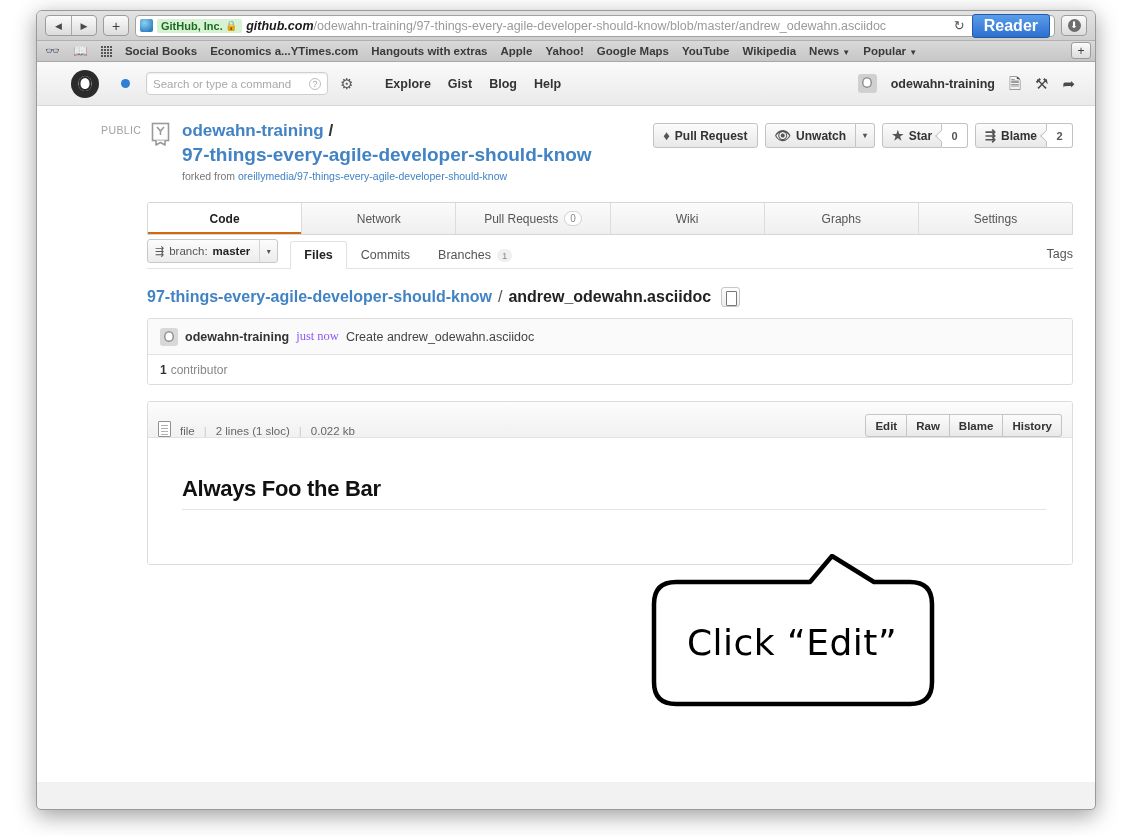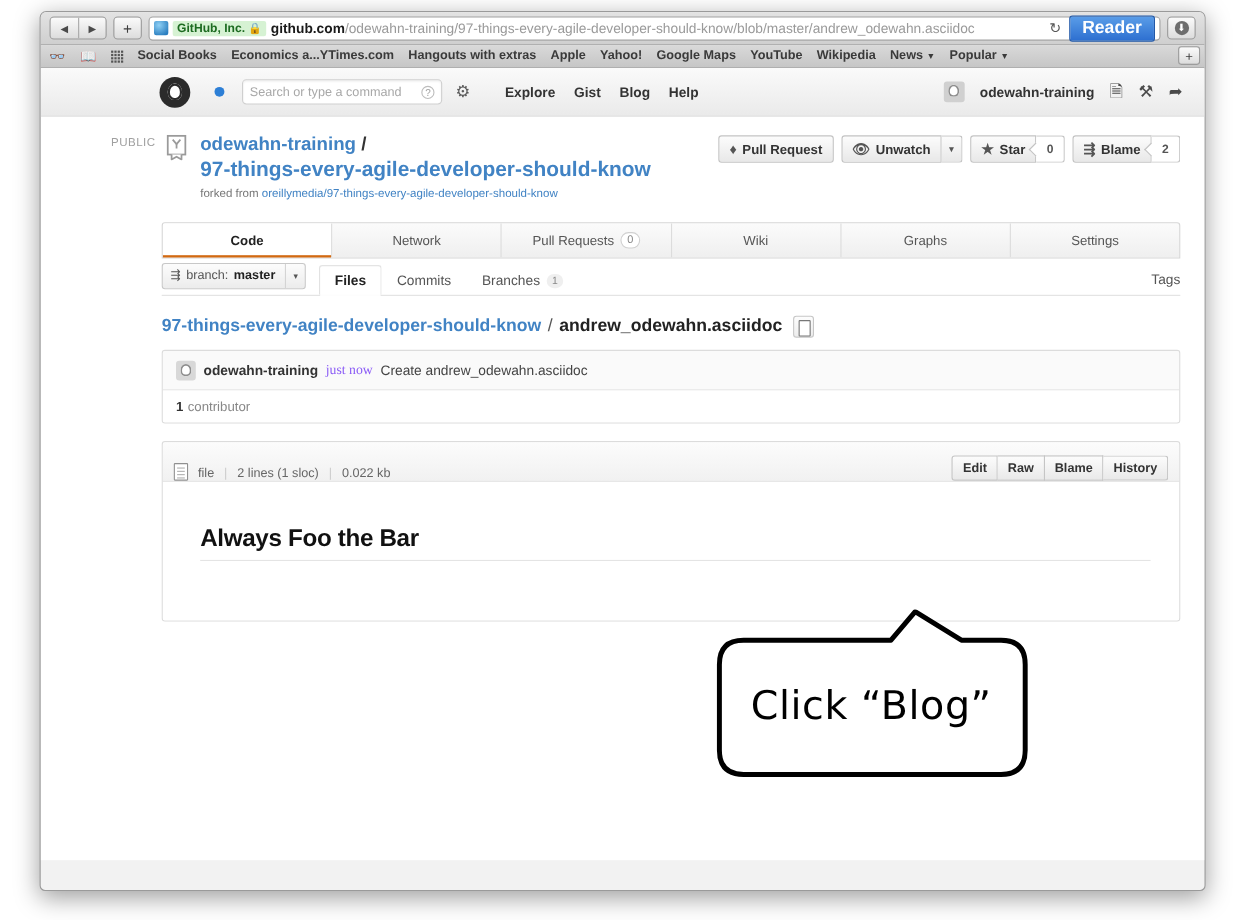--- a/index.html
+++ b/index.html
@@ -128,21 +128,21 @@
   }
   .lock-glyph { font-size: 10px; color: #1d7a2a; }
   .url-text {
     flex: 1;
     font-size: 12.5px;
     white-space: nowrap;
     overflow: hidden;
     color: #9a9a9a;
     min-width: 0;
   }
-  .url-text .host { color: #1a1a1a; font-weight: bold; }
+  .url-text .host { color: #1a1a1a; font-weight: bold; font-style: italic; }
   .reload-glyph { font-size: 13px; color: #555; flex: 0 0 auto; padding: 0 3px; }
   .reader-btn {
     flex: 0 0 auto;
     background: linear-gradient(to bottom, #5a9de8, #2d6fd0);
     color: #fff;
     font-size: 16px;
     font-weight: bold;
     padding: 2px 11px;
     border-radius: 3px;
     border: 1px solid #2158a8;
@@ -204,21 +204,21 @@
     overflow: hidden;
   }
 
   
   .gh-header {
     height: 44px;
     background: linear-gradient(to bottom, #fafafa, #eaeaea);
     border-bottom: 1px solid #d8d8d8;
     display: flex;
     align-items: center;
-    padding: 0 20px 0 108px;
+    padding: 0 20px 0 34px;
     position: relative;
   }
   .gh-mark {
     width: 28px; height: 28px;
     border-radius: 50%;
     background: #2b2b2b;
     position: relative;
     flex: 0 0 auto;
   }
   .gh-mark::after {
@@ -910,17 +910,17 @@
                  L 190 2
                  L 232 28
                  L 268 28
                  Q 290 28 290 50
                  L 290 128
                  Q 290 150 268 150
                  L 34 150
                  Q 12 150 12 128
                  Z" fill="#ffffff" stroke="#000000" stroke-width="4.5" stroke-linejoin="round"></path>
       </svg>
-      <div class="callout-text">Click “Blog”</div>
+      <div class="callout-text">Click “Edit”</div>
     </div>
 
   </div>
 </div>
 
 </body></html>

